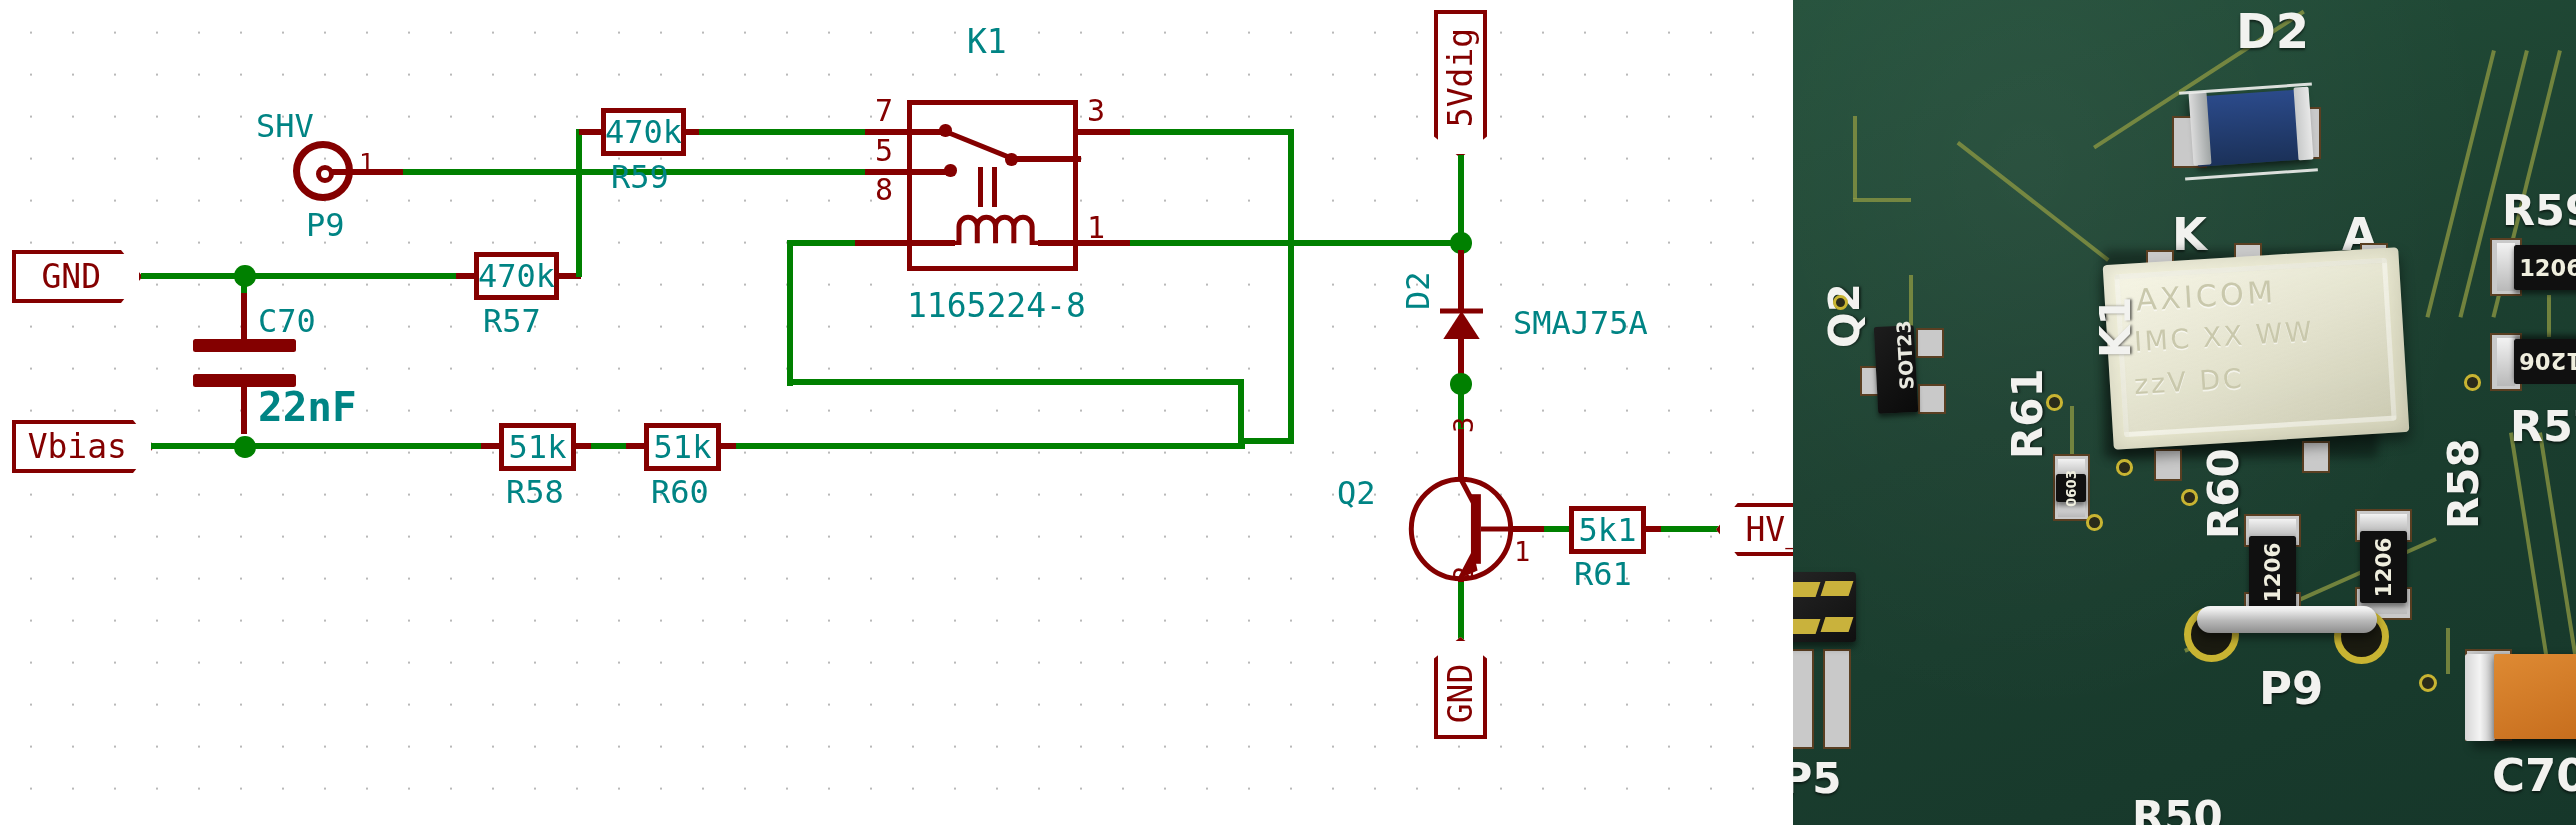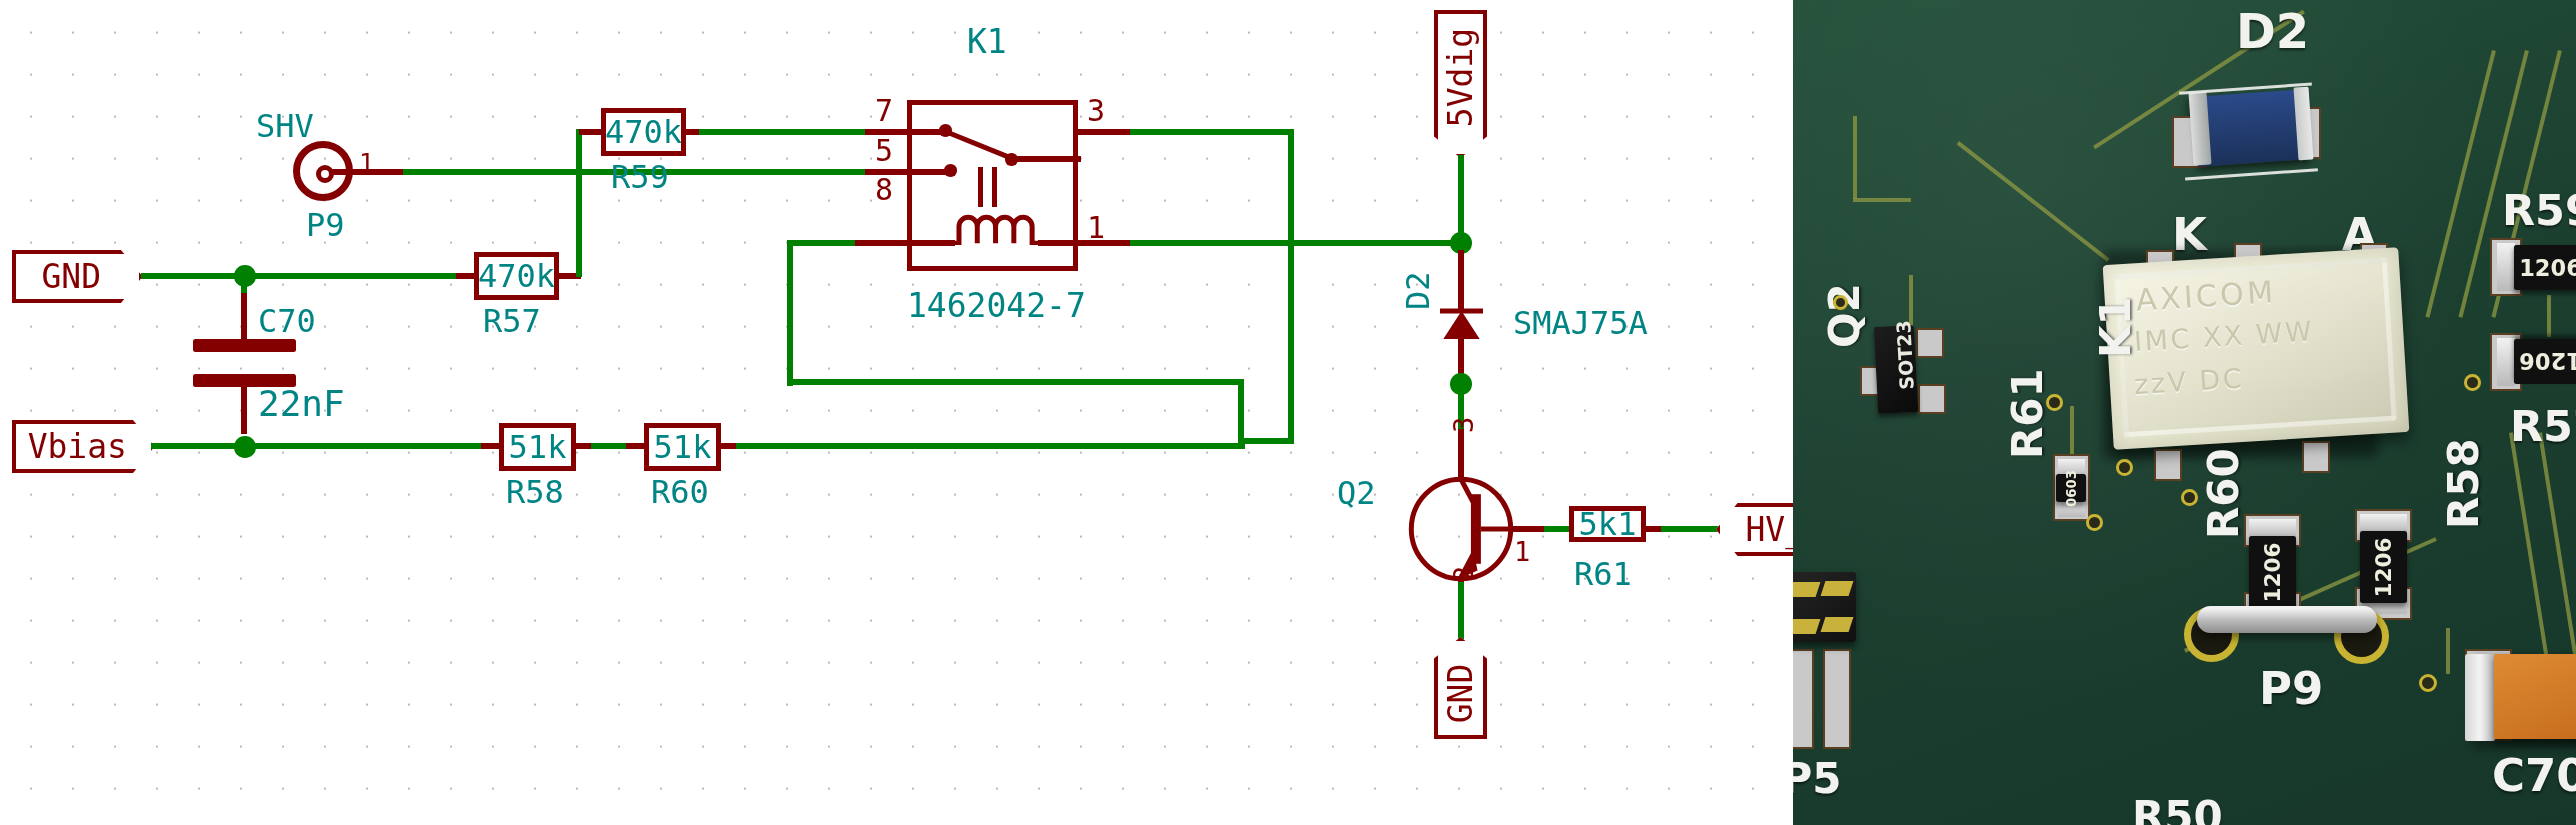--- a/index.html
+++ b/index.html
@@ -79,21 +79,21 @@
     <div class="wire" style="left:141px;top:273px;width:333px;height:5.8px;"></div>
     <div class="junction" style="left:234px;top:265px;width:21.6px;height:21.6px;"></div>
 
     <div class="wire" style="left:241px;top:273px;width:5.8px;height:23px;"></div>
     <div class="pin" style="left:241px;top:293px;width:5.8px;height:50px;"></div>
 
     <div class="pin" style="left:193px;top:339px;width:103px;height:13.3px;border-radius:2.5px;"></div>
     <div class="pin" style="left:193px;top:374px;width:103px;height:13.3px;border-radius:2.5px;"></div>
     <div class="pin" style="left:241px;top:384px;width:5.8px;height:50px;"></div>
     <div class="lbl ref" style="left:258px;top:302px;font-size:32px;">C70</div>
-    <div class="lbl val" style="left:258px;top:383px;font-size:36px;">22nF</div>
+    <div class="lbl val" style="left:258px;top:383px;font-size:41px;font-weight:bold;">22nF</div>
 
     <div style="position:absolute;left:293px;top:141px;width:60px;height:60px;border:7.5px solid #840000;border-radius:50%;box-sizing:border-box;"></div>
     <div style="position:absolute;left:316px;top:165px;width:18.3px;height:18.3px;border:5.8px solid #840000;border-radius:50%;box-sizing:border-box;"></div>
     <div class="pin" style="left:331px;top:169px;width:75px;height:5.8px;"></div>
     <div class="lbl val" style="left:256px;top:107px;font-size:32px;">SHV</div>
     <div class="lbl ref" style="left:306px;top:206px;font-size:32px;">P9</div>
     <div class="lbl pinnum" style="left:359px;top:148px;font-size:25px;">1</div>
 
     <div class="wire" style="left:403px;top:169px;width:469px;height:5.8px;"></div>
     <div class="pin" style="left:865px;top:169px;width:55px;height:5.8px;"></div>
@@ -112,21 +112,21 @@
       <span>470k</span>
     </div>
     <div class="pin" style="left:682px;top:129px;width:21.6px;height:5.8px;"></div>
     <div class="lbl ref" style="left:611px;top:158px;font-size:32px;">R59</div>
 
     <div class="wire" style="left:699px;top:129px;width:173px;height:5.8px;"></div>
     <div class="pin" style="left:865px;top:129px;width:55px;height:5.8px;"></div>
 
     <div style="position:absolute;left:907px;top:100px;width:171px;height:171px;border:5px solid #840000;box-sizing:border-box;background:#ffffff;"></div>
     <div class="lbl ref" style="left:967px;top:21.6px;font-size:33px;">K1</div>
-    <div class="lbl val" style="left:907px;top:141px;font-size:33px;transform:translateY(145px);">1462042-7</div>
+    <div class="lbl val" style="left:907px;top:141px;font-size:33px;transform:translateY(145px);">1165224-8</div>
 
     <div class="lbl pinnum" style="left:875px;top:93px;font-size:30px;">7</div>
     <div class="lbl pinnum" style="left:875px;top:133px;font-size:30px;">5</div>
     <div class="lbl pinnum" style="left:875px;top:172px;font-size:30px;">8</div>
     <div class="lbl pinnum" style="left:1087px;top:93px;font-size:30px;">3</div>
     <div class="lbl pinnum" style="left:1087px;top:210px;font-size:30px;">1</div>
 
     <div class="pin" style="left:907px;top:129px;width:38px;height:5.8px;"></div>
     <div style="position:absolute;left:939px;top:124px;width:12.5px;height:12.5px;border-radius:50%;background:#840000;"></div>
 
@@ -224,21 +224,21 @@
     <div class="pin" style="left:626px;top:443px;width:21.6px;height:5.8px;"></div>
     <div class="res" style="left:644px;top:423px;width:77px;height:48px;">
       <span>51k</span>
     </div>
     <div class="pin" style="left:717px;top:443px;width:23px;height:5.8px;"></div>
     <div class="lbl ref" style="left:651px;top:473px;font-size:32px;">R60</div>
 
     <div class="wire" style="left:736px;top:443px;width:509px;height:5.8px;"></div>
 
     <div class="wire" style="left:1544px;top:526px;width:30px;height:5.8px;"></div>
-    <div class="res" style="left:1569px;top:506px;width:77px;height:36px;">
+    <div class="res" style="left:1569px;top:506px;width:77px;height:48px;">
       <span>5k1</span>
     </div>
     <div class="pin" style="left:1642px;top:526px;width:23px;height:5.8px;"></div>
     <div class="lbl ref" style="left:1574px;top:555px;font-size:32px;">R61</div>
     <div class="wire" style="left:1661px;top:526px;width:63px;height:5.8px;"></div>
 
     <div class="flag left" style="left:1716px;top:503px;width:241px;height:53px;font-size:33px;">
       <span class="ftext" style="margin-left:16.6px;">HV_control</span>
     </div>
   </div>

